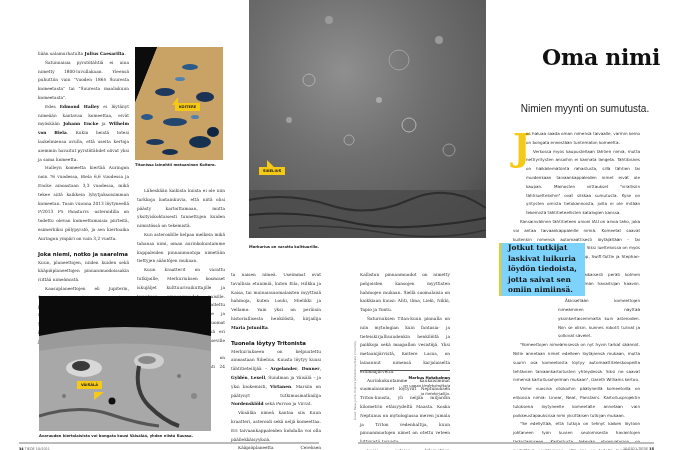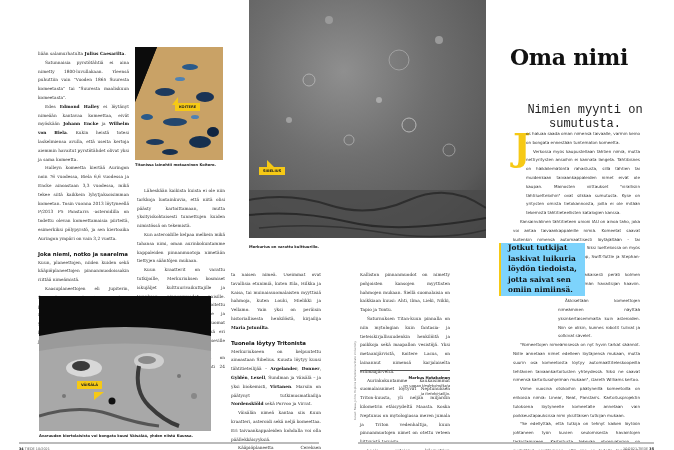--- a/index.html
+++ b/index.html
@@ -16,22 +16,22 @@
 
   .photo { position: absolute; overflow: hidden; }
   .caption { position: absolute; font-family: "DejaVu Sans", sans-serif; font-weight: bold; font-size: 3.7px; color: #222; white-space: nowrap; }
   .label { position: absolute; background: #f6c915; color: #222; font-family: "DejaVu Sans", sans-serif; font-weight: bold; font-size: 3.6px; padding: 2px 4px; }
   .pointer { position: absolute; width: 0; height: 0; }
 
   .rule { position: absolute; height: 1.5px; background: #bbb; }
   .folio { position: absolute; font-family: "DejaVu Sans", sans-serif; font-size: 3.4px; color: #555; }
   .folio b { color: #111; }
 
-  .title { position: absolute; font-family: "DejaVu Serif", serif; font-weight: bold; font-size: 22px; line-height: 26px; text-align: left; color: #111; letter-spacing: -0.3px; }
-  .deck { position: absolute; font-family: Liberation Mono, monospace; font-size: 12px; color: #222; text-align: center; }
+  .title { position: absolute; font-family: "DejaVu Serif", serif; font-weight: bold; font-size: 22px; line-height: 26px; text-align: right; color: #111; letter-spacing: -0.3px; }
+  .deck { position: absolute; font-family: Liberation Sans, sans-serif; font-size: 10px; color: #222; text-align: center; }
 
   .dropcap { position: absolute; font-family: "DejaVu Serif", serif; font-weight: bold; font-size: 37px; line-height: 34px; color: #f6c915; }
 
   .pull { position: absolute; border-left: 2.5px solid #f6c915; padding-left: 7px; font-family: "DejaVu Serif", serif; font-weight: bold; font-size: 7.4px; line-height: 10.6px; color: #111; }
 
   .credit { position: absolute; font-family: "DejaVu Sans", sans-serif; font-size: 2.8px; color: #777; transform: rotate(-90deg); transform-origin: left top; white-space: nowrap; }
 
   .author { position: absolute; font-family: "DejaVu Sans", sans-serif; font-size: 3.8px; line-height: 8px; text-align: right; color: #333; }
   .author .name { font-weight: bold; color: #111; }
   .author .role { font-style: italic; }

